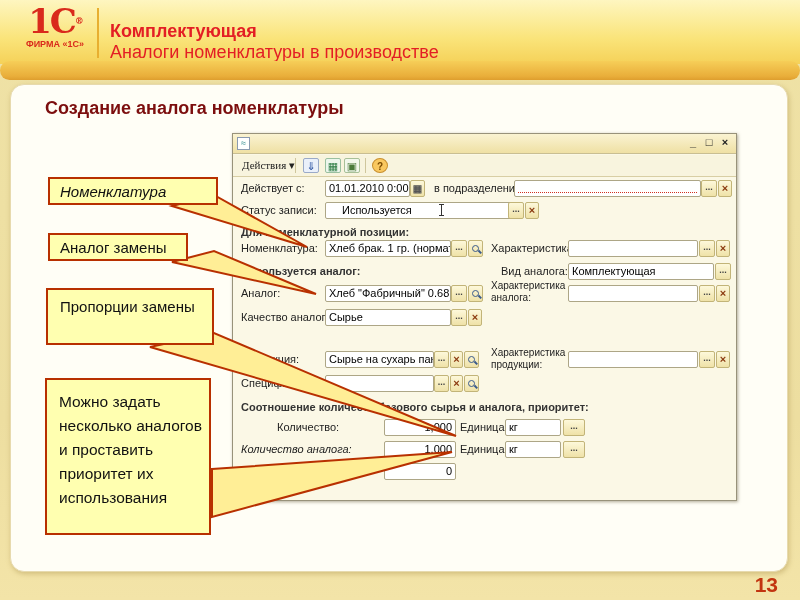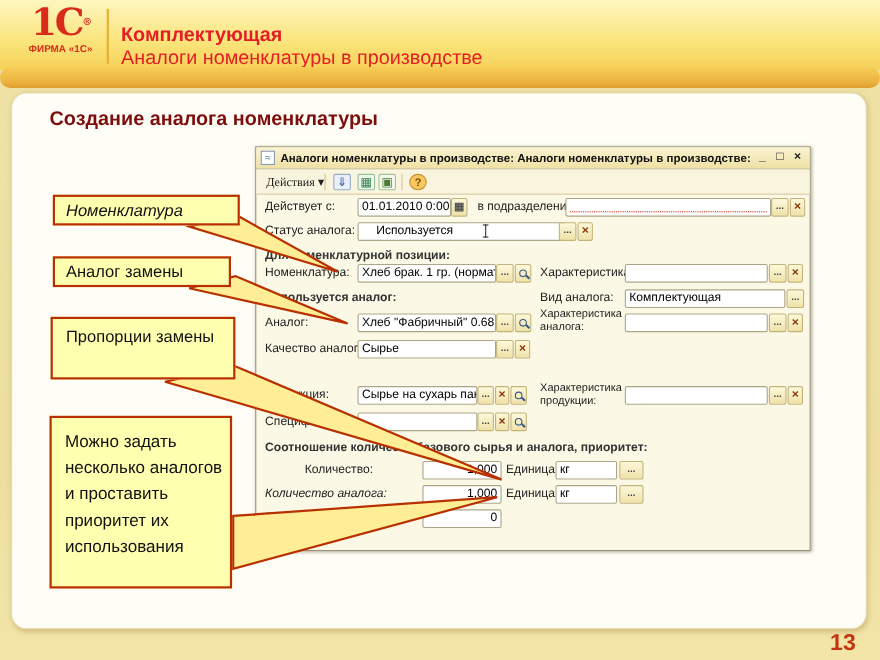--- a/index.html
+++ b/index.html
@@ -93,21 +93,20 @@
 </div>
 <div class="goldband"></div>
 
 <div class="panel"></div>
 <div class="heading">Создание аналога номенклатуры</div>
 <div class="pagenum">13</div>
 
 <div class="dialog">
   <div class="titlebar">
     <span class="win-icon">≈</span>
-    <span class="title-text">Аналоги номенклатуры в производстве: Аналоги номенклатуры в производстве:</span>
     <span class="winbtn" style="right:36px;">_</span>
     <span class="winbtn" style="right:20px;">□</span>
     <span class="winbtn" style="right:4px;">×</span>
   </div>
 
   <div class="toolbar">
     <span class="actions-btn"><span>Действия</span> <span>▾</span></span>
     <span class="tb-sep" style="left:62px;"></span>
     <span class="tb-icon" style="left:70px; color:#2A52A0; border:1px solid #9AAAC8; background:#EAF0FA;">⇓</span>
     <span class="tb-icon" style="left:92px; color:#2E7D46; border:1px solid #9AC0A0; background:#ECF6EC;">▦</span>
@@ -119,39 +118,39 @@
   <span class="lbl" style="left:8px; top:48px;">Действует с:</span>
   <div class="fld" style="left:92px; top:46px; width:85px;">01.01.2010 0:00:00</div>
   <div class="b cal" style="left:177px; top:46px; width:15px;">▦</div>
   <span class="lbl" style="left:201px; top:48px;">в подразделении</span>
   <div class="fld" style="left:281px; top:46px; width:187px;">
       <span class="req"></span>
     </div>
   <div class="b" style="left:468px; top:46px; width:16px;">...</div>
   <div class="b bx" style="left:485px; top:46px; width:14px;">×</div>
 
-  <span class="lbl" style="left:8px; top:70px;">Статус аналога:</span>
+  <span class="lbl" style="left:8px; top:70px;">Статус записи:</span>
   <div class="fld" style="left:92px; top:68px; width:188px;padding-left:16px;">Используется</div>
   <span class="ibeam" style="left:208px; top:70px;"></span>
   <div class="b" style="left:275px; top:68px; width:16px;">...</div>
   <div class="b bx" style="left:292px; top:68px; width:14px;">×</div>
 
   <span class="sec" style="left:8px; top:92px;">Для номенклатурной позиции:</span>
 
   <span class="lbl" style="left:8px; top:108px;">Номенклатура:</span>
   <div class="fld" style="left:92px; top:106px; width:126px;">Хлеб брак. 1 гр. (норматив)</div>
   <div class="b" style="left:218px; top:106px; width:16px;">...</div>
   <div class="b bq" style="left:235px; top:106px; width:15px;"><span class="mag"></span></div>
   <span class="lbl" style="left:258px; top:108px;">Характеристика:</span>
   <div class="fld" style="left:335px; top:106px; width:130px;"></div>
   <div class="b" style="left:466px; top:106px; width:16px;">...</div>
   <div class="b bx" style="left:483px; top:106px; width:14px;">×</div>
 
   <span class="sec" style="left:8px; top:131px;">Используется аналог:</span>
-  <span class="lbl" style="left:258px; top:131px;">Вид аналога:</span>
+  <span class="lbl" style="left:268px; top:131px;">Вид аналога:</span>
   <div class="fld" style="left:335px; top:129px; width:146px;">Комплектующая</div>
   <div class="b" style="left:482px; top:129px; width:16px;">...</div>
 
   <span class="lbl" style="left:8px; top:153px;">Аналог:</span>
   <div class="fld" style="left:92px; top:151px; width:126px;">Хлеб "Фабричный" 0.68</div>
   <div class="b" style="left:218px; top:151px; width:16px;">...</div>
   <div class="b bq" style="left:235px; top:151px; width:15px;"><span class="mag"></span></div>
   <span class="lbl2" style="left:258px; top:146px;">Характеристика аналога:</span>
   <div class="fld" style="left:335px; top:151px; width:130px;"></div>
   <div class="b" style="left:466px; top:151px; width:16px;">...</div>
@@ -199,15 +198,15 @@
 </div>
 
 <svg class="arrows" viewBox="0 0 800 600">
   <polygon points="172,206 214,195 307,247" fill="#FFEE96" stroke="#B83000" stroke-width="2"></polygon>
   <polygon points="172,262 214,251 316,294" fill="#FFEE96" stroke="#B83000" stroke-width="2"></polygon>
   <polygon points="150,347 214,333 456,436" fill="#FFEE96" stroke="#B83000" stroke-width="2"></polygon>
   <polygon points="212,469 452,452 212,517" fill="#FFEE96" stroke="#B83000" stroke-width="2"></polygon>
 </svg>
 
 <div class="callout" style="left:48px; top:177px; width:170px; height:28px; padding:4px 0 0 10px;font-style:italic;">Номенклатура</div>
-<div class="callout" style="left:48px; top:233px; width:162px; height:28px; padding:4px 0 0 10px;">Аналог замены</div>
+<div class="callout" style="left:48px; top:233px; width:140px; height:28px; padding:4px 0 0 10px;">Аналог замены</div>
 <div class="callout" style="left:46px; top:288px; width:168px; height:57px; padding:6px 0 0 12px; line-height:1.5;">Пропорции замены</div>
 <div class="callout" style="left:45px; top:378px; width:166px; height:157px; padding:10px 6px 0 12px; line-height:1.55; font-size:15.5px;">Можно задать несколько аналогов и проставить приоритет их использования</div>
 
 </body></html>

